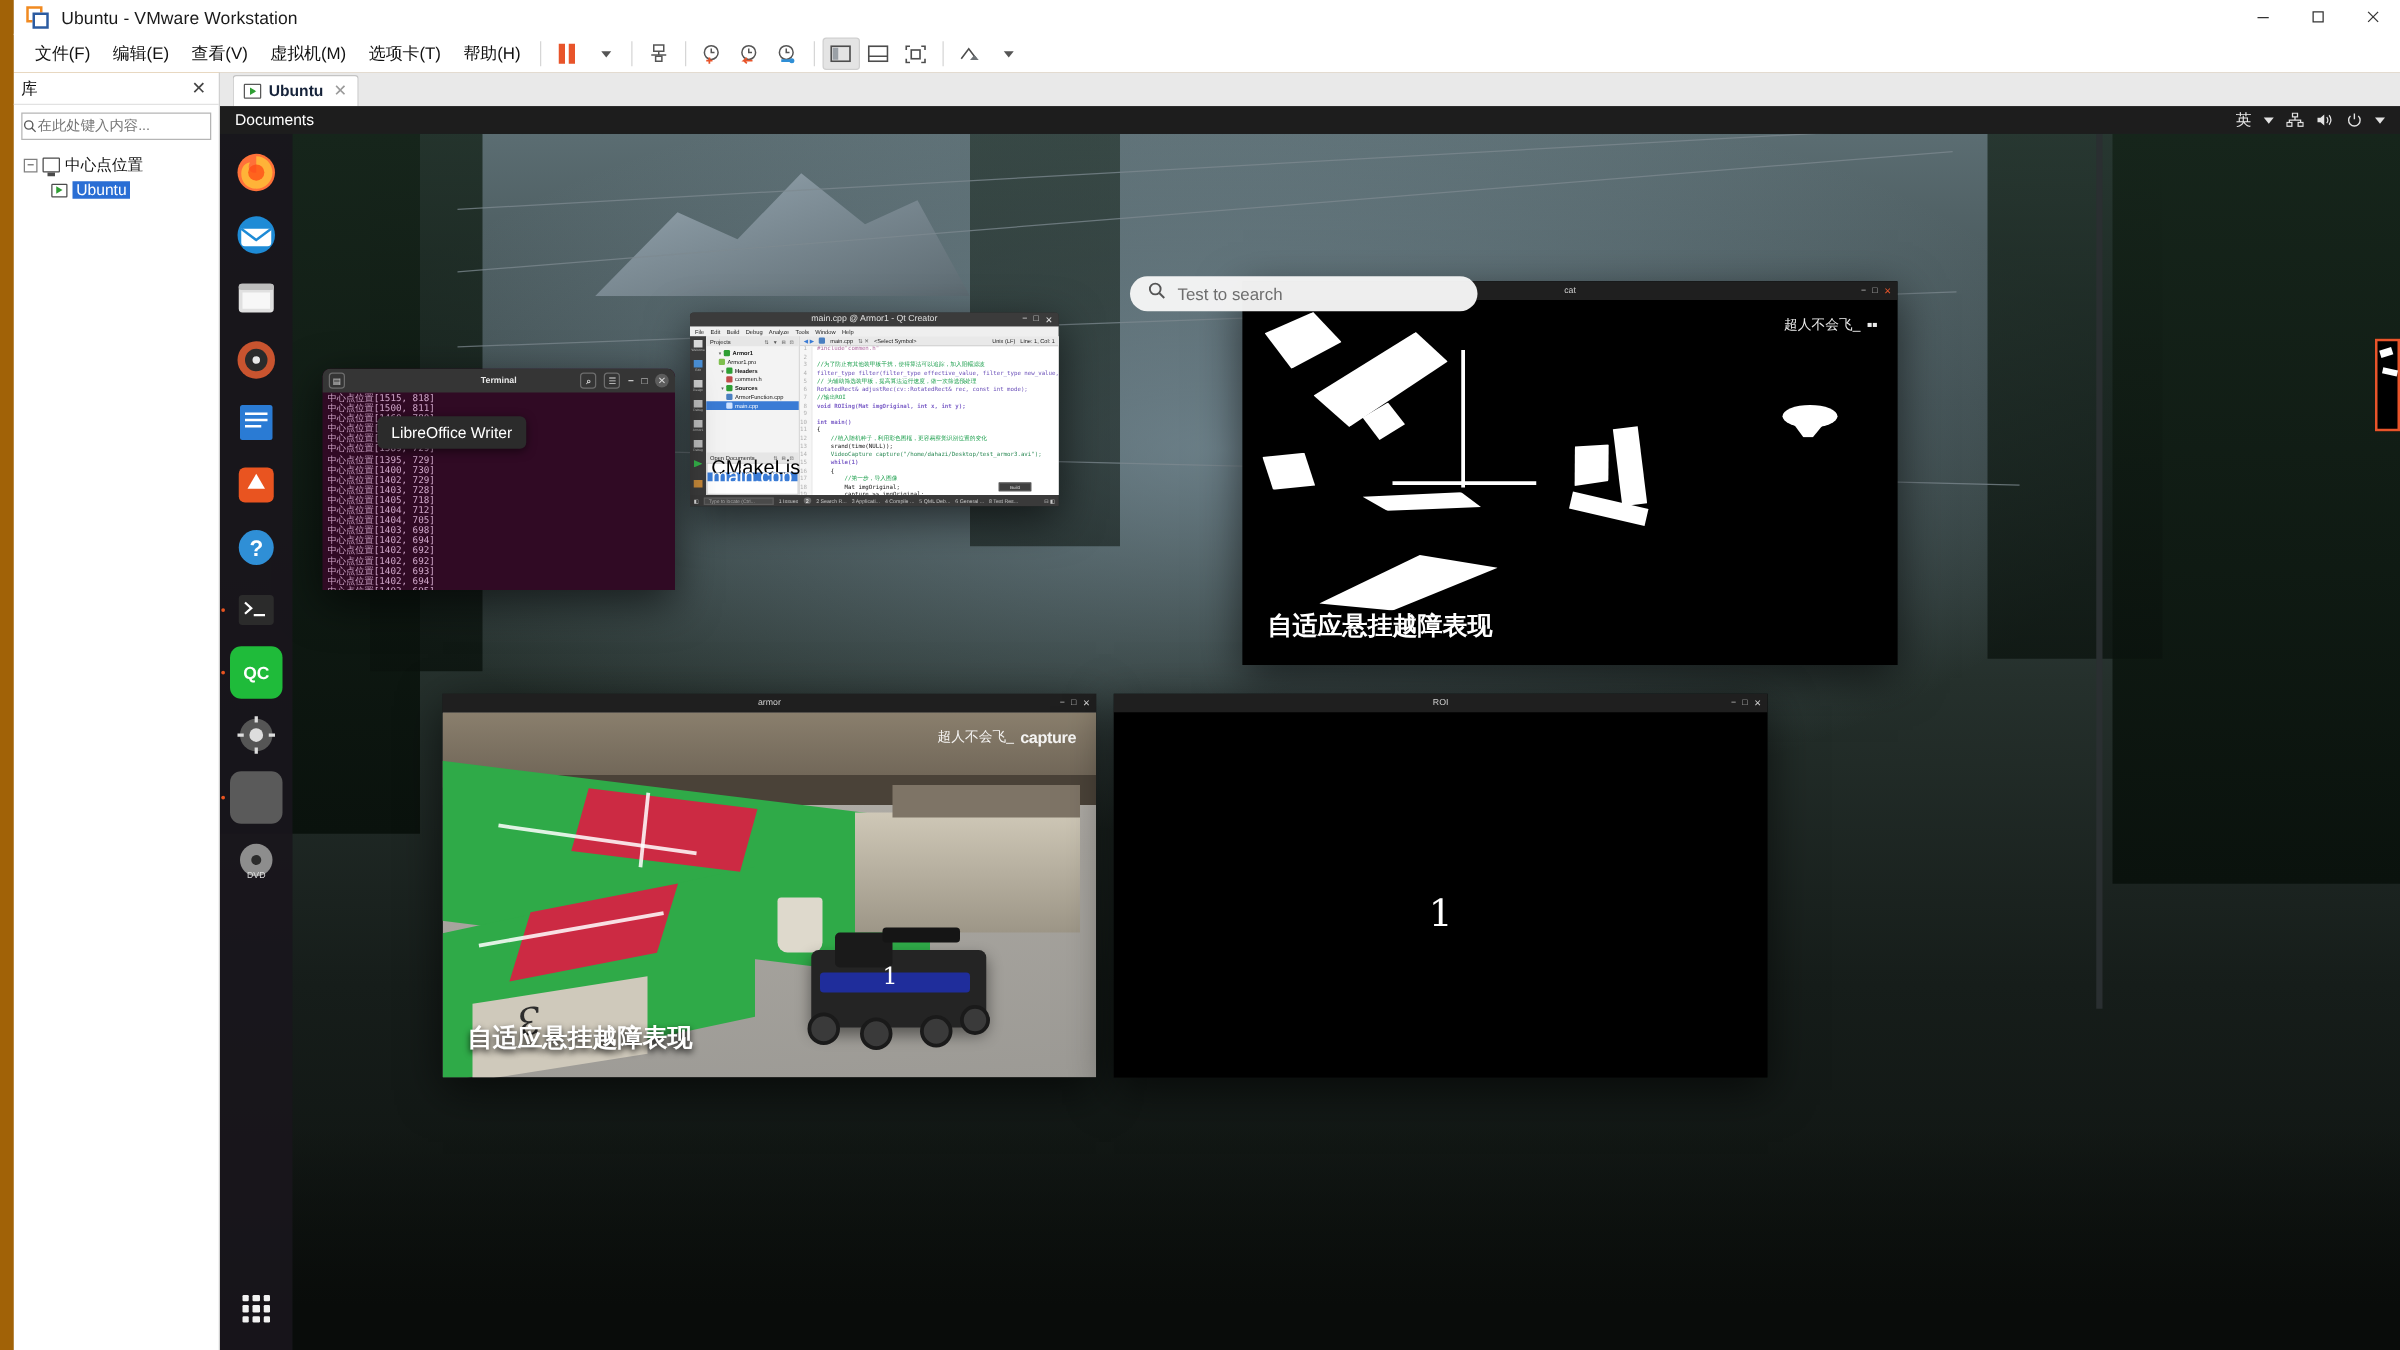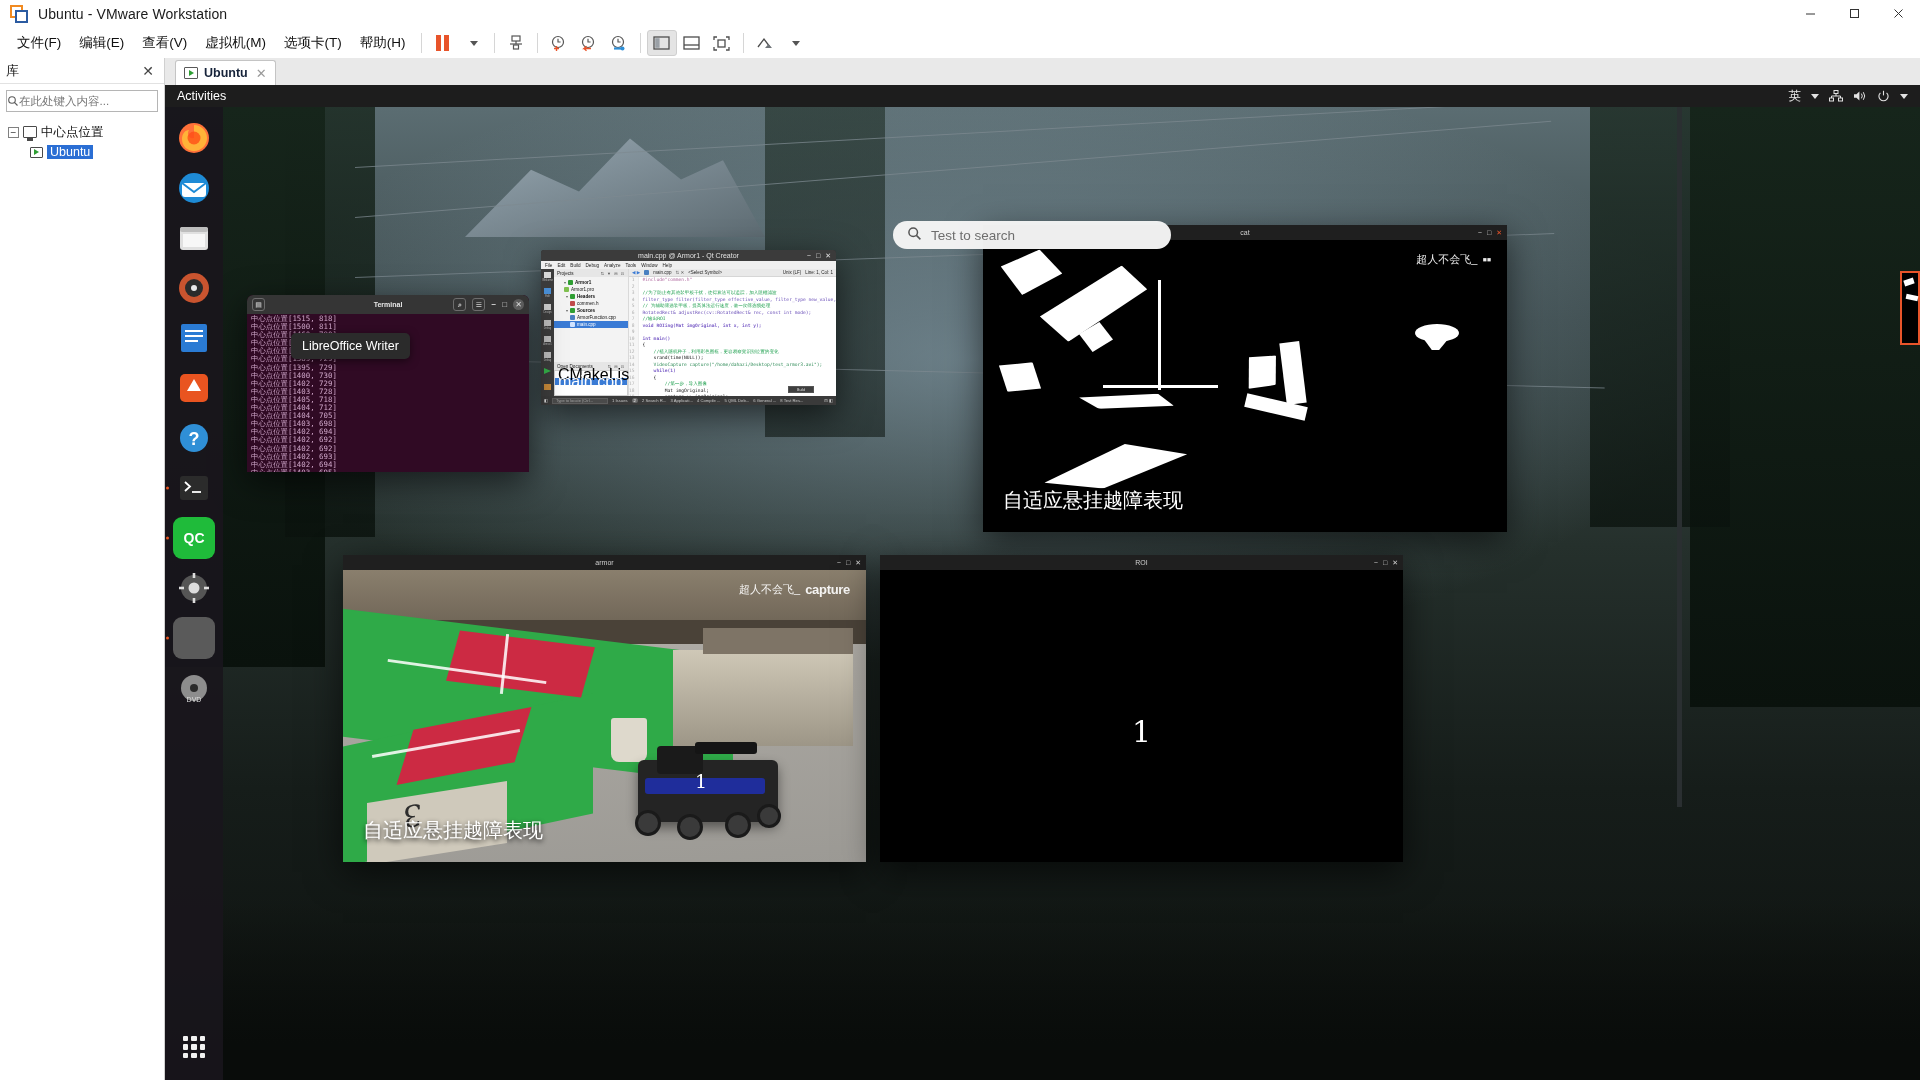--- a/index.html
+++ b/index.html
@@ -4,21 +4,21 @@
 <style>
   * { box-sizing: border-box; margin:0; padding:0; }
   html,body { width:1920px; height:1080px; overflow:hidden; }
   body {
     font-family:"Liberation Sans","DejaVu Sans",sans-serif;
     background:#f0f0f0;
     -webkit-font-smoothing:antialiased;
   }
 
   
-  #vmware { position:absolute; inset:0; background:#0369a1; display:flex; flex-direction:column; }
+  #vmware { position:absolute; inset:0; background:#a16207; display:flex; flex-direction:column;padding-left:11px; }
 
   .titlebar { height:28px; background:#ffffff; display:flex; align-items:center; padding:0 0 0 10px; flex:0 0 28px; border-bottom:1px solid #fff;}
   .vm-logo { width:18px; height:18px; position:relative; flex:0 0 18px; margin-right:10px;}
   .vm-logo .sq1 { position:absolute; left:0; top:0; width:13px; height:13px; border:2.5px solid #f18a21; background:#fff;}
   .vm-logo .sq2 { position:absolute; left:5px; top:5px; width:13px; height:13px; border:2.5px solid #2b5ba1; background:#fff;}
   .title-text { font-size:14px; color:#1a1a1a; letter-spacing:.1px;}
   .win-btns { margin-left:auto; display:flex; height:28px;}
   .win-btn { width:44px; height:28px; display:flex; align-items:center; justify-content:center; font-size:12px; color:#333; }
   .win-btn svg{display:block}
 
@@ -137,21 +137,21 @@
   .qt-build { position:absolute; right:22px; bottom:12px; width:26px; height:7px; background:#3f3f3f; border:1px solid #555; color:#ddd; font-size:3.6px; display:flex; align-items:center; justify-content:center;}
 
   
   #vid-mask { left:818px; top:140px; width:524px; height:307px; background:#000;}
   #vid-mask .gwin-tb{ background:#1f1f1f;}
   #vid-robot { left:178px; top:470px; width:523px; height:307px; background:#1b1b1b;}
   #vid-robot .gwin-tb{ background:#1f1f1f;}
   #vid-black { left:715px; top:470px; width:523px; height:307px; background:#050505;}
   #vid-black .gwin-tb{ background:#1f1f1f;}
   .vid-body { position:relative; width:100%; height:calc(100% - 15px); overflow:hidden;}
-  .vid-caption { position:absolute; left:20px; bottom:18px; color:#fff; font-size:20px; font-weight:normal; text-shadow:0 2px 5px rgba(0,0,0,.9);}
+  .vid-caption { position:absolute; left:20px; bottom:18px; color:#fff; font-size:20px; font-weight:bold; text-shadow:0 2px 5px rgba(0,0,0,.9);}
   .vid-wm { position:absolute; right:16px; top:12px; color:#fff; font-size:11px; opacity:.92; display:flex; align-items:center; gap:5px;}
   .bili { color:#fff; font-weight:bold; font-size:13px; letter-spacing:-.3px;}
   .bignum { position:absolute; left:50%; top:55%; transform:translate(-50%,-50%); color:#fff; font-size:30px; font-family:"DejaVu Serif","Liberation Serif",serif;}
 
   
   .msk { position:absolute; background:#fff;}
 
   
   .rb-floor{position:absolute;inset:0;background:linear-gradient(175deg,#b9b6b0 0%,#a8a59f 45%,#9c9a95 100%);}
   .rb-green{position:absolute;background:#2faa48;}
@@ -337,21 +337,21 @@
           <div class="wp-tree" style="right:190px;top:0;width:140px;height:420px;opacity:.75"></div>
           <div class="wp-pole" style="right:238px;top:0;height:700px;width:5px;"></div>
           <div class="wp-wire" style="left:190px;top:60px;width:1200px;transform:rotate(-3.2deg);"></div>
           <div class="wp-wire" style="left:190px;top:110px;width:1200px;transform:rotate(-4.6deg);"></div>
           <div class="wp-wire" style="left:190px;top:170px;width:1200px;transform:rotate(-2.1deg);"></div>
           <div class="wp-wire" style="left:190px;top:250px;width:1250px;transform:rotate(1.4deg);"></div>
           <div class="wp-ground"></div>
         </div>
 
         <div class="gnome-top">
-          <div class="activities">Activities</div>
+          <div class="activities">Documents</div>
           <div class="tray">
             <span class="ime">英</span>
             <span class="tcaret"></span>
             <span>
               <svg width="14" height="12" viewBox="0 0 14 12">
                   <rect x="5" y="0.5" width="4" height="3" fill="none" stroke="#e2e2e2" stroke-width="1"></rect>
                   <rect x="0.5" y="8" width="4" height="3" fill="none" stroke="#e2e2e2" stroke-width="1"></rect>
                   <rect x="9.5" y="8" width="4" height="3" fill="none" stroke="#e2e2e2" stroke-width="1"></rect>
                   <path d="M7 3.5 v2.5 M2.5 8 v-2 h9 v2" fill="none" stroke="#e2e2e2" stroke-width="1"></path>
                 </svg>

